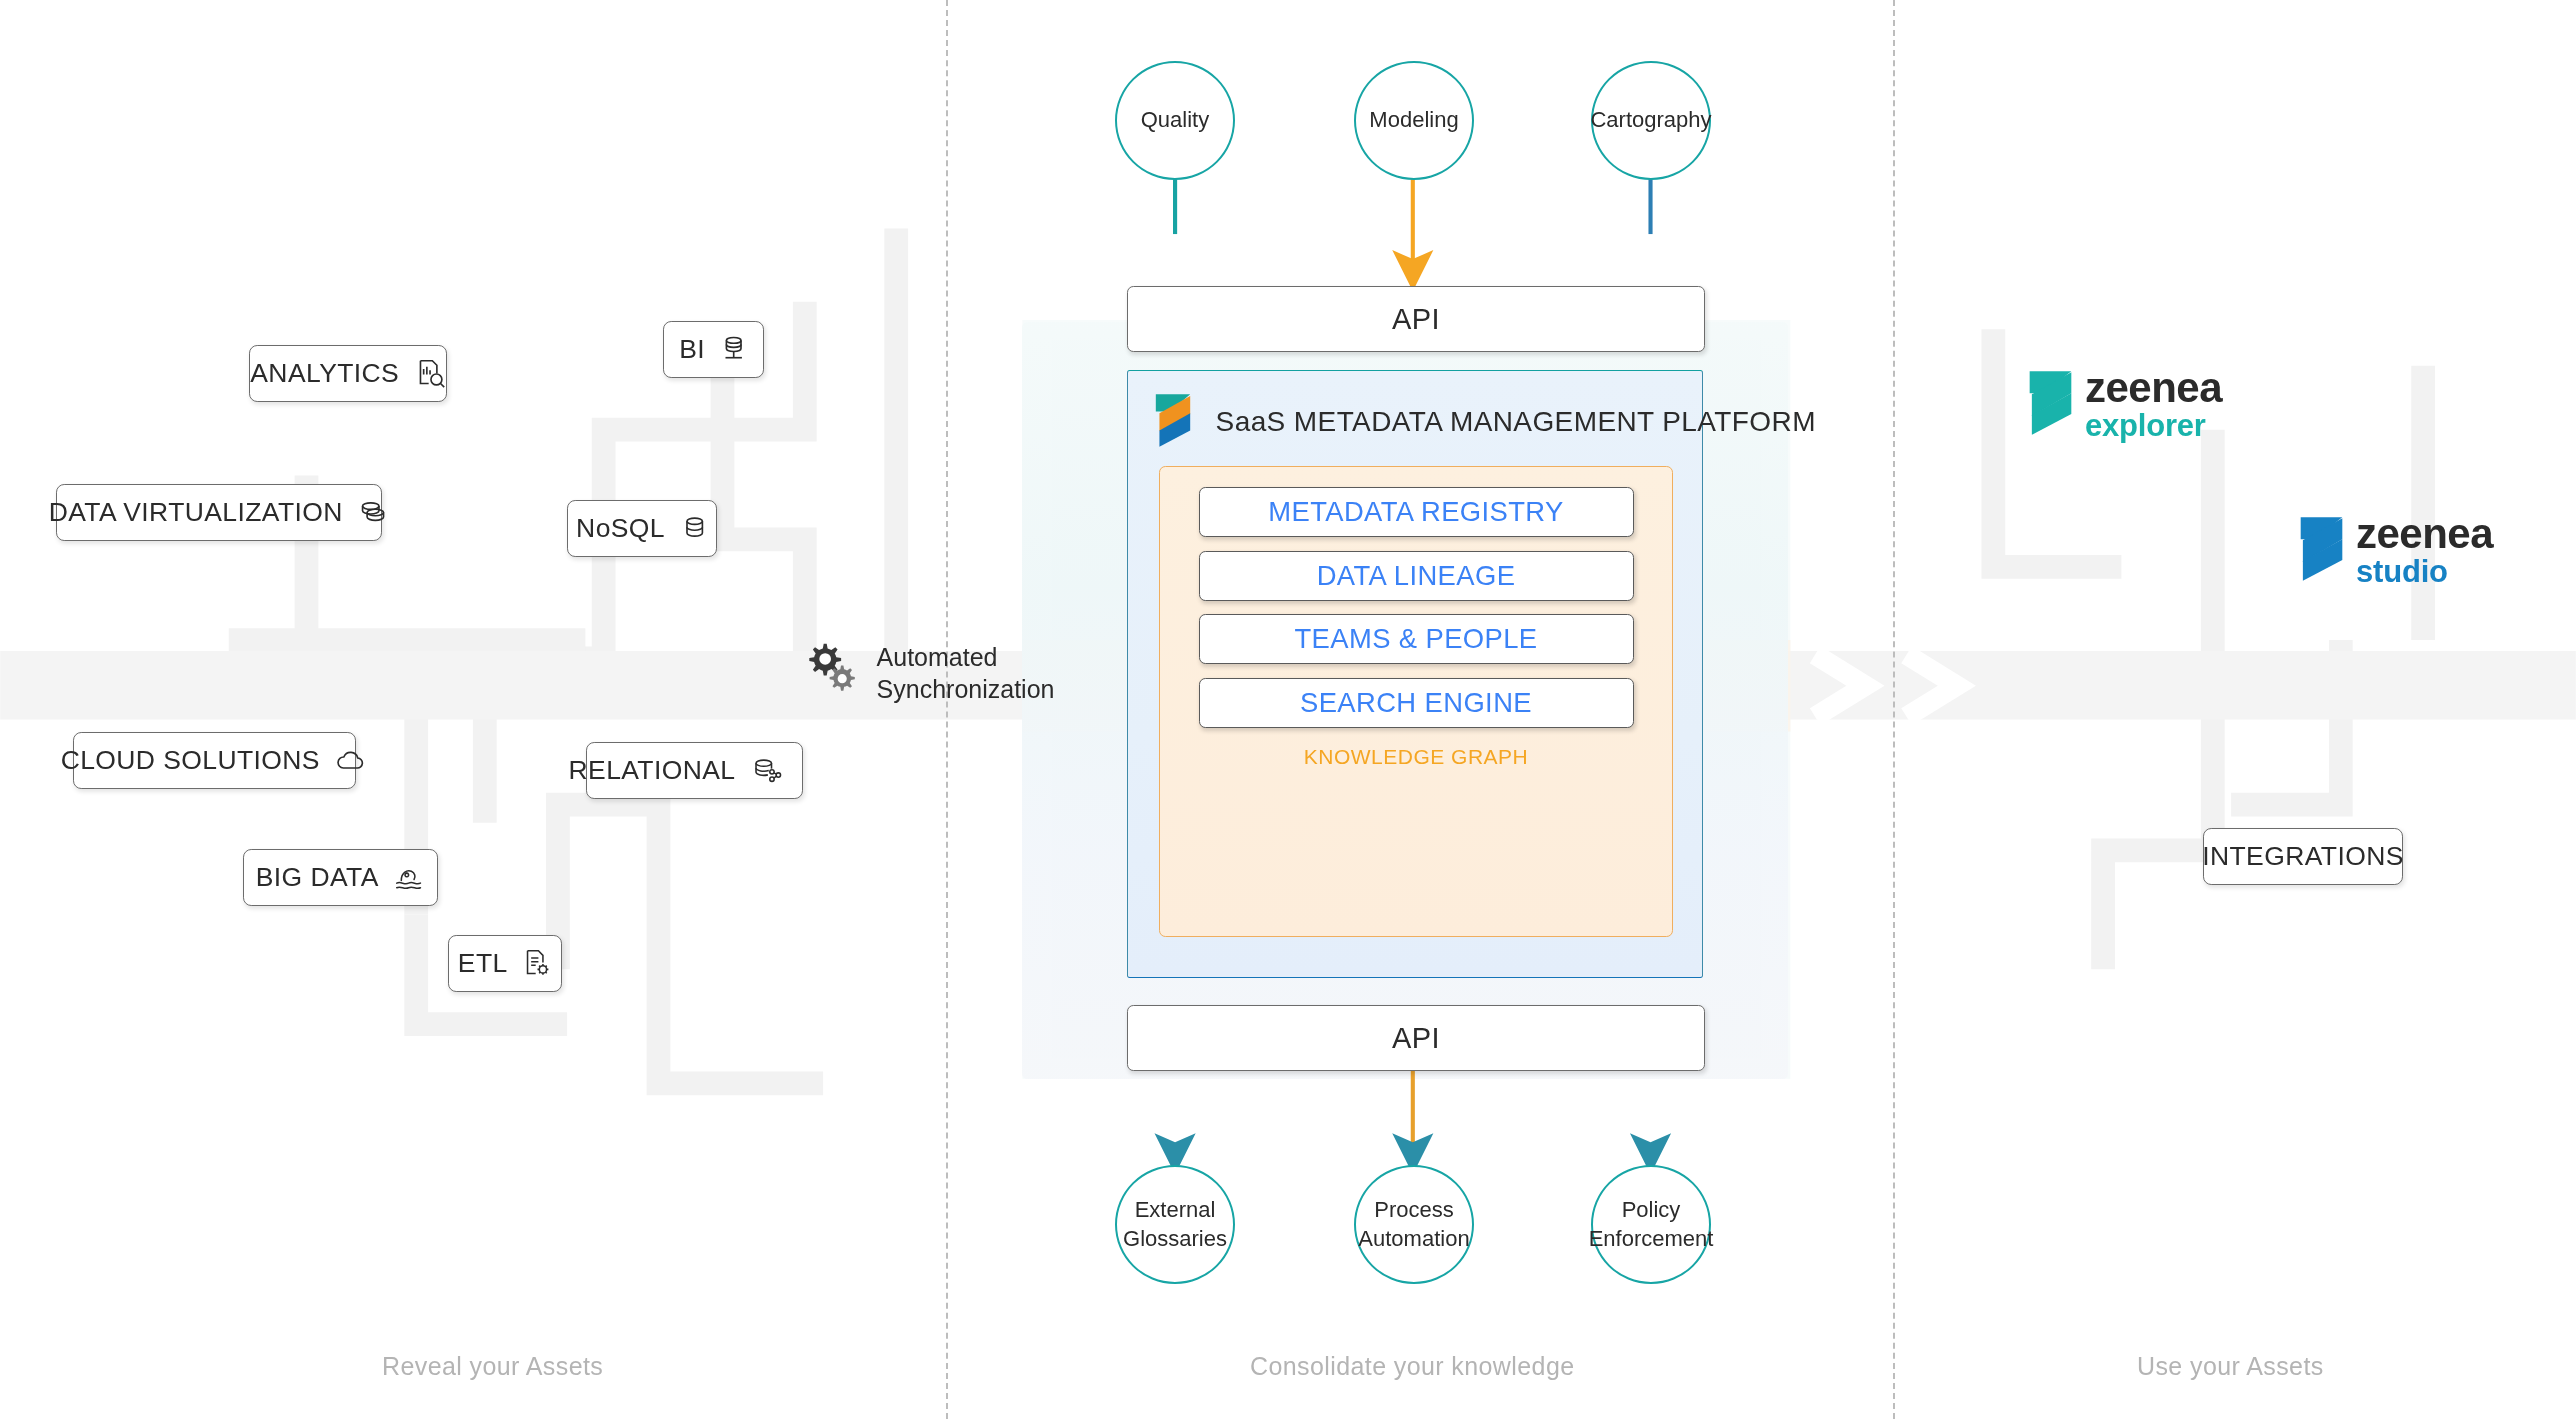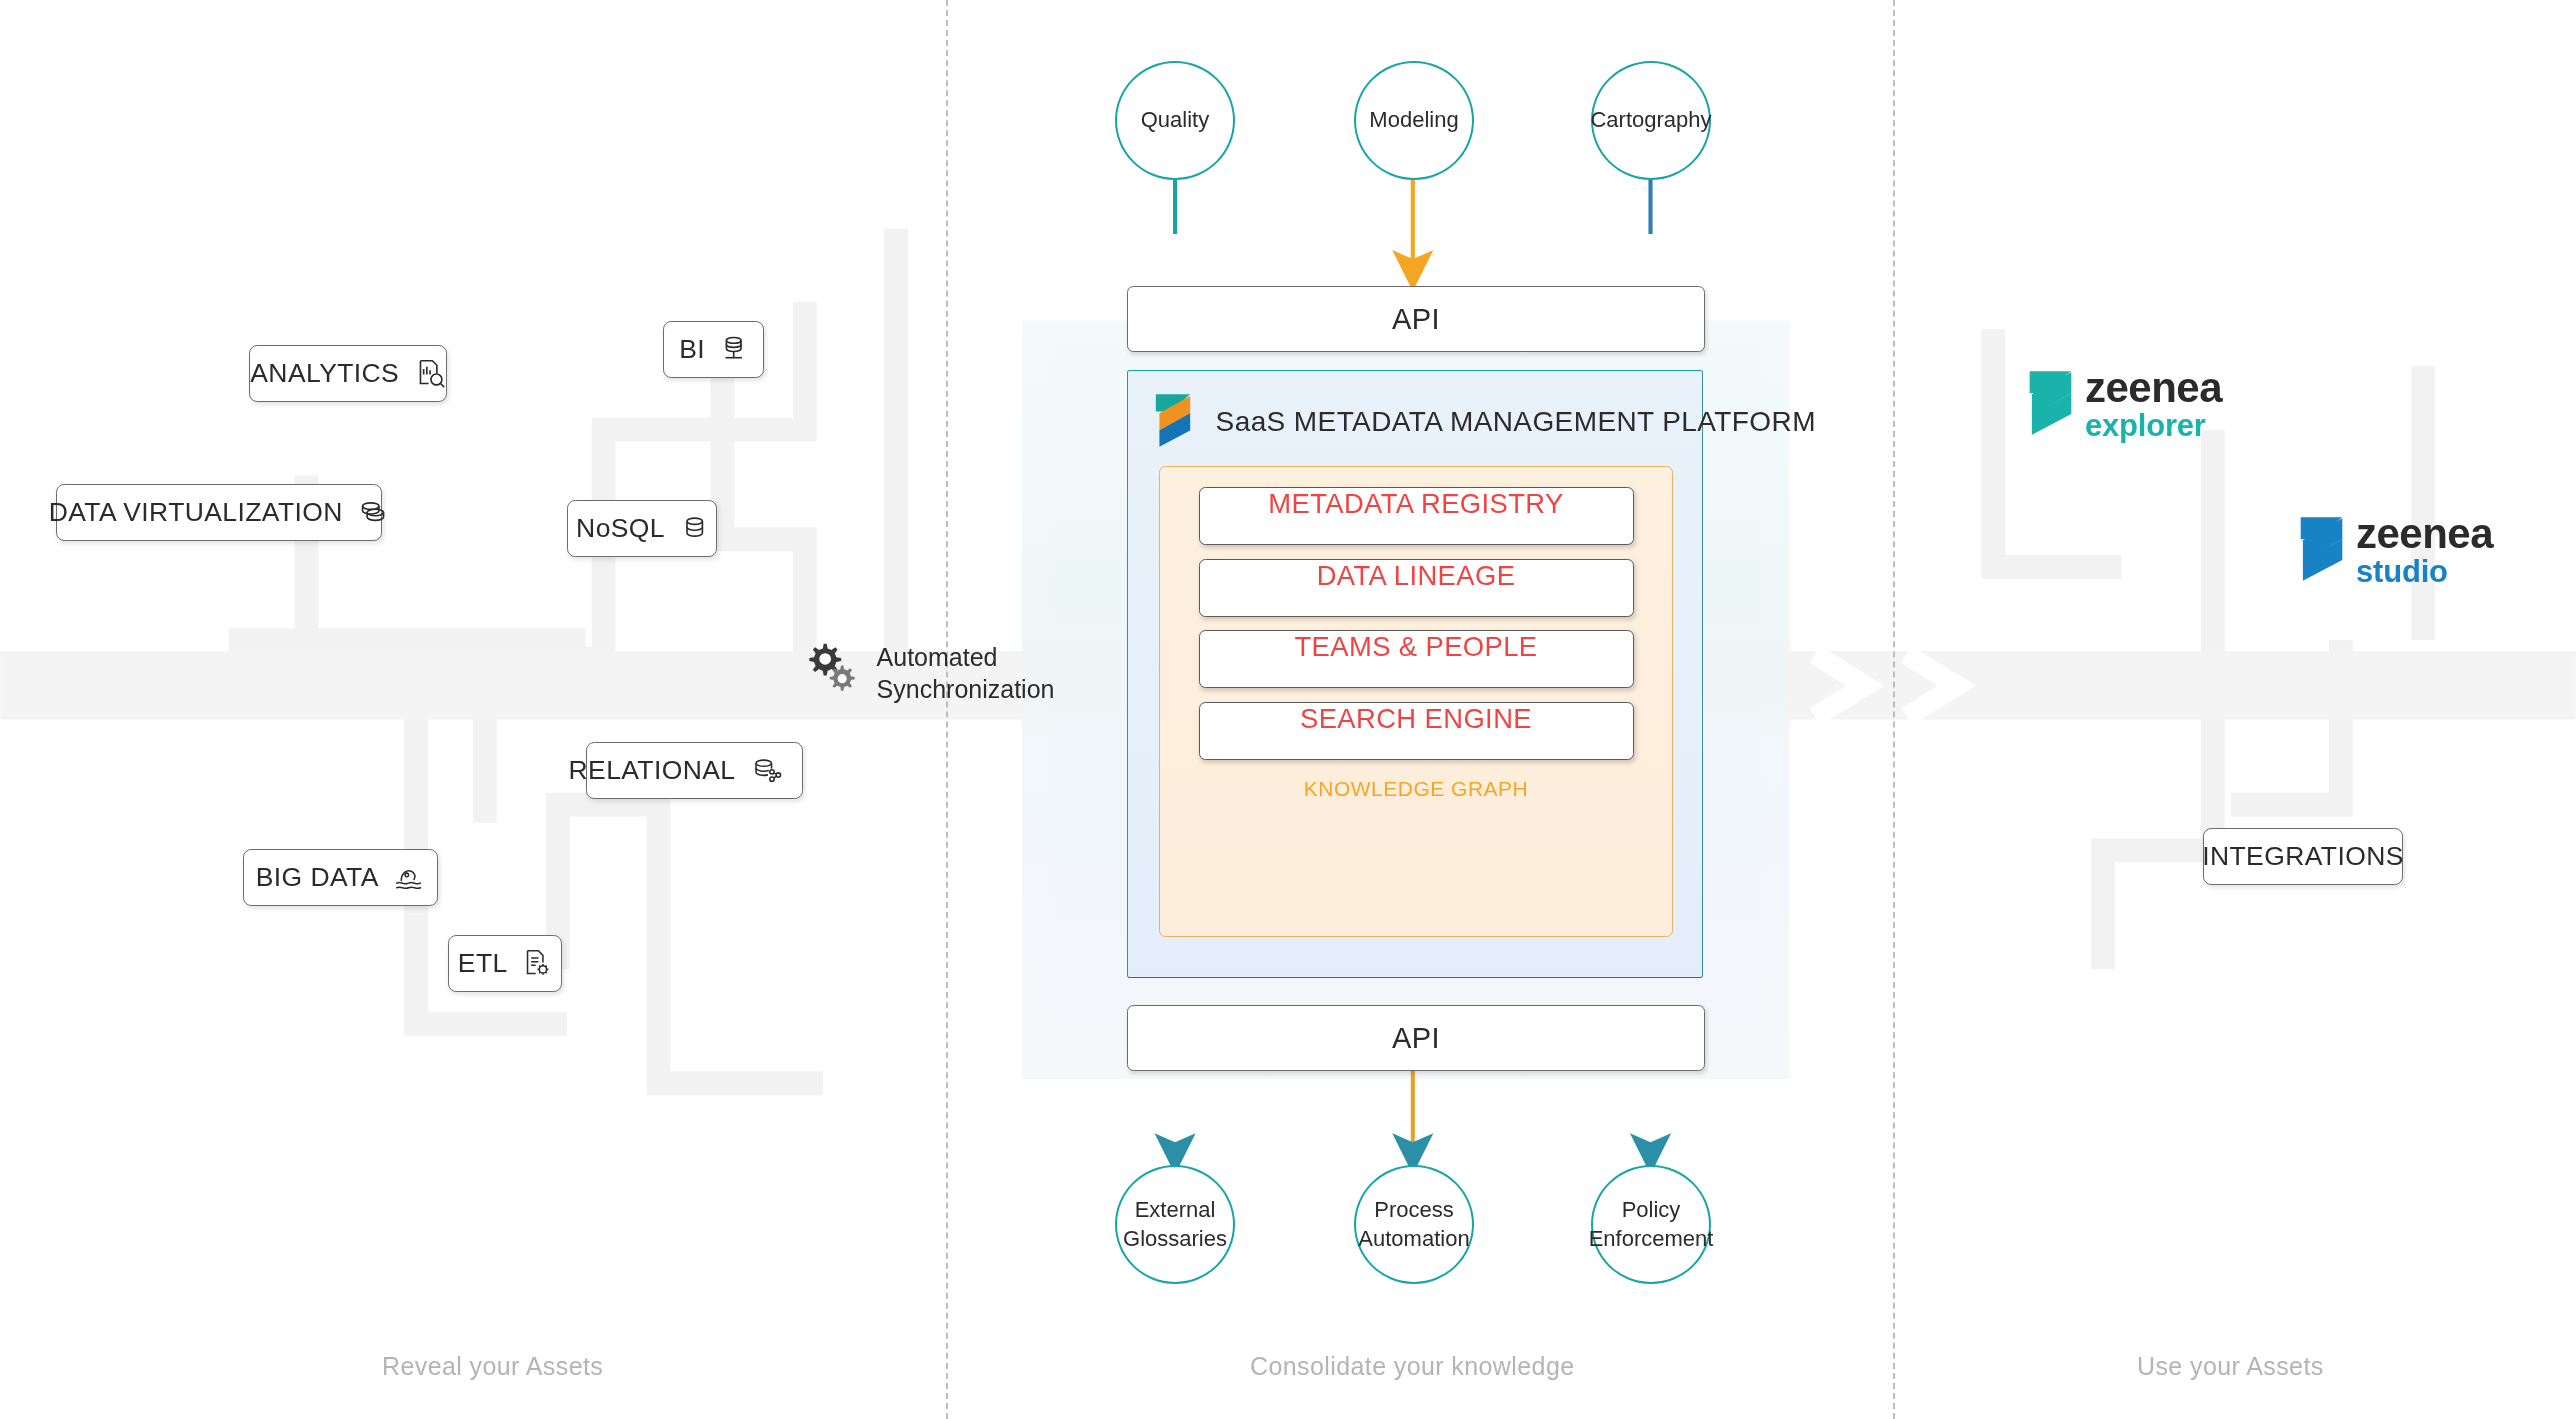--- a/index.html
+++ b/index.html
@@ -76,25 +76,25 @@
   
   .kg{
     position:absolute;z-index:8;box-sizing:border-box;
     background:#fdeed9;
     background:linear-gradient(180deg,#fdf0df 0%,#fdeddb 100%);
     border:1.8px solid #f0ae5e;border-radius:6.4px;
     display:flex;flex-direction:column;align-items:center;
     padding-top:20px;
   }
   .kg-item{
-    width:calc(100% - 77px);height:58px;margin-bottom:13.7px;
+    width:calc(100% - 77px);height:50px;margin-bottom:13.7px;
     background:#fff;border:1.8px solid #5a5a5a;border-radius:6.4px;
     box-shadow:1.8px 2.7px 4.6px rgba(0,0,0,.16);
-    display:flex;justify-content:center;
-    color:#ef4444;font-size:27.4px;letter-spacing:0.4px;box-sizing:border-box;
+    display:flex;align-items:center;justify-content:center;
+    color:#3b82f6;font-size:27.4px;letter-spacing:0.4px;box-sizing:border-box;
   }
   .kg-label{
     margin-top:3.7px;color:#f5a623;font-size:21px;letter-spacing:0.5px;font-weight:400;
   }
 
   
   .node-circle{
     position:absolute;z-index:7;box-sizing:border-box;
     border:2.3px solid #17a5a5;border-radius:50%;
     background:#ffffff;
@@ -279,20 +279,28 @@
     <span class="ico">
       <svg width="31" height="31" viewBox="0 0 34 34" xmlns="http://www.w3.org/2000/svg" fill="none" stroke="#2b2b2b" stroke-width="1.8">
         <ellipse cx="14" cy="10" rx="9" ry="3.6"></ellipse>
         <path d="M5 10 v5 a9 3.6 0 0 0 18 0 v-5"></path>
         <ellipse cx="19" cy="17" rx="9" ry="3.6"></ellipse>
         <path d="M10 17 v5 a9 3.6 0 0 0 18 0 v-5"></path>
       </svg>
     </span>
   </div>
 
+  <div class="srcbox" style="left:73px;top:732px;width:283px;height:57px;">
+    <span class="lbl">CLOUD SOLUTIONS</span>
+    <span class="ico">
+      <svg width="33" height="27.4" viewBox="0 0 36 30" xmlns="http://www.w3.org/2000/svg" fill="none" stroke="#2b2b2b" stroke-width="1.8" stroke-linejoin="round">
+        <path d="M9 23 a6 6 0 0 1 0.6 -12 a8 8 0 0 1 15.2 1 a5.5 5.5 0 0 1 -0.8 11 Z"></path>
+      </svg>
+    </span>
+  </div>
 
   <div class="srcbox" style="left:243px;top:849px;width:195px;height:57px;">
     <span class="lbl">BIG DATA</span>
     <span class="ico">
       <svg width="31" height="27.4" viewBox="0 0 34 30" xmlns="http://www.w3.org/2000/svg" fill="none" stroke="#2b2b2b" stroke-width="1.7" stroke-linecap="round">
         <path d="M8 18 c0 -8 6 -12 11 -10 c4 1.6 5 6 3 9"></path>
         <path d="M14 10 a2 2 0 1 0 0.1 0"></path>
         <path d="M3 21 c5 -2.5 8 2.5 13 0 c5 -2.5 8 2.5 13 0"></path>
         <path d="M3 26 c5 -2.5 8 2.5 13 0 c5 -2.5 8 2.5 13 0"></path>
       </svg>

